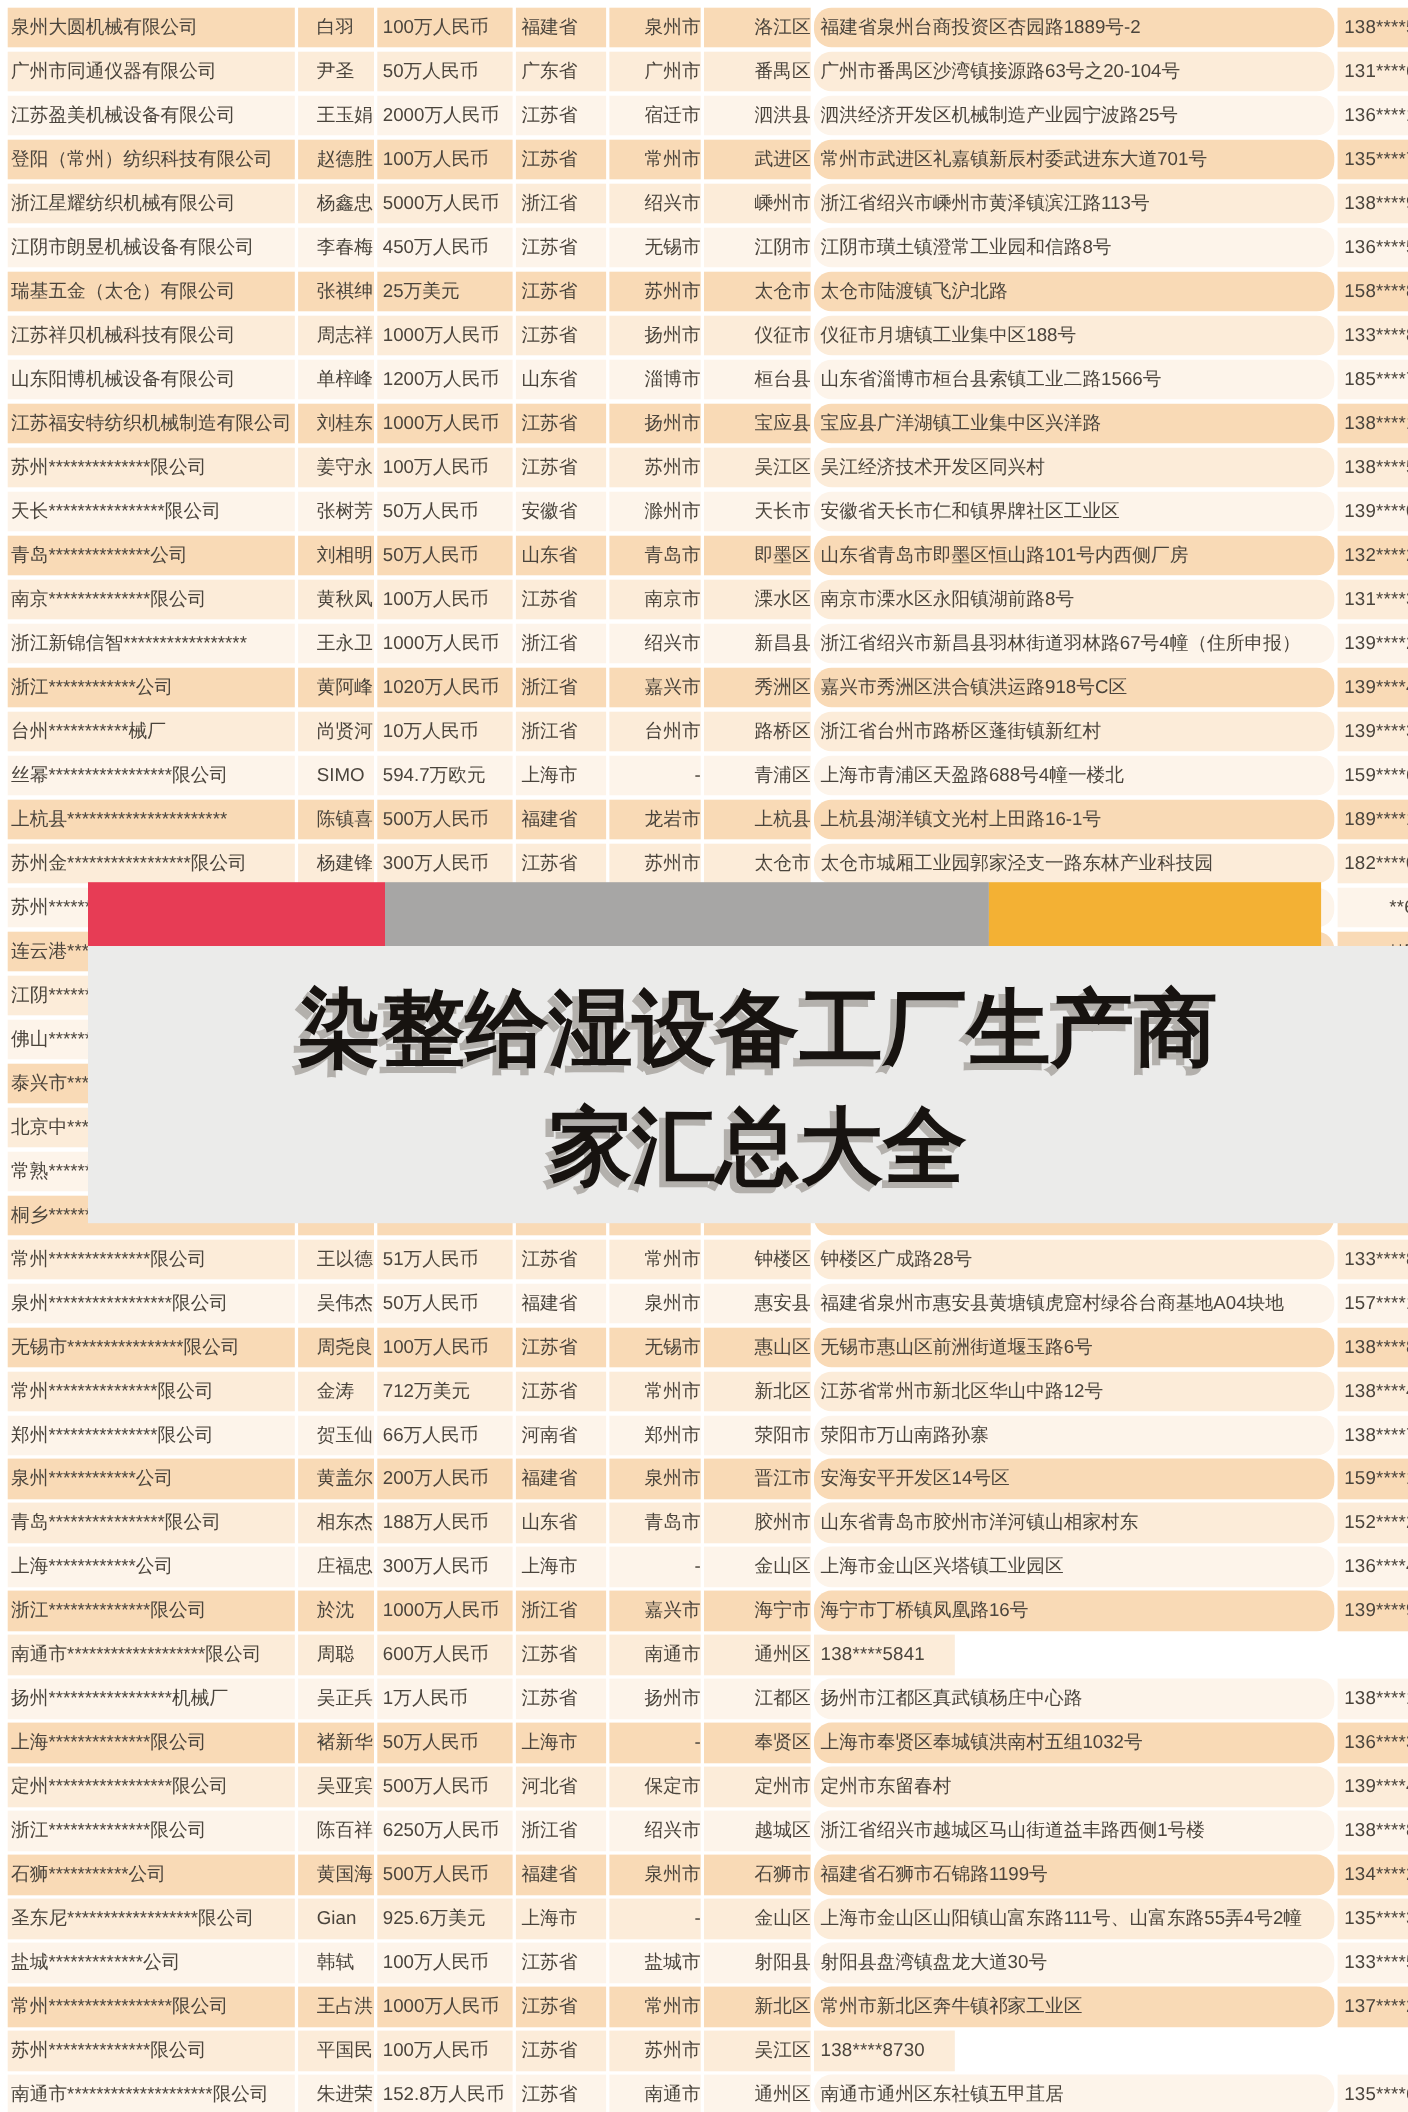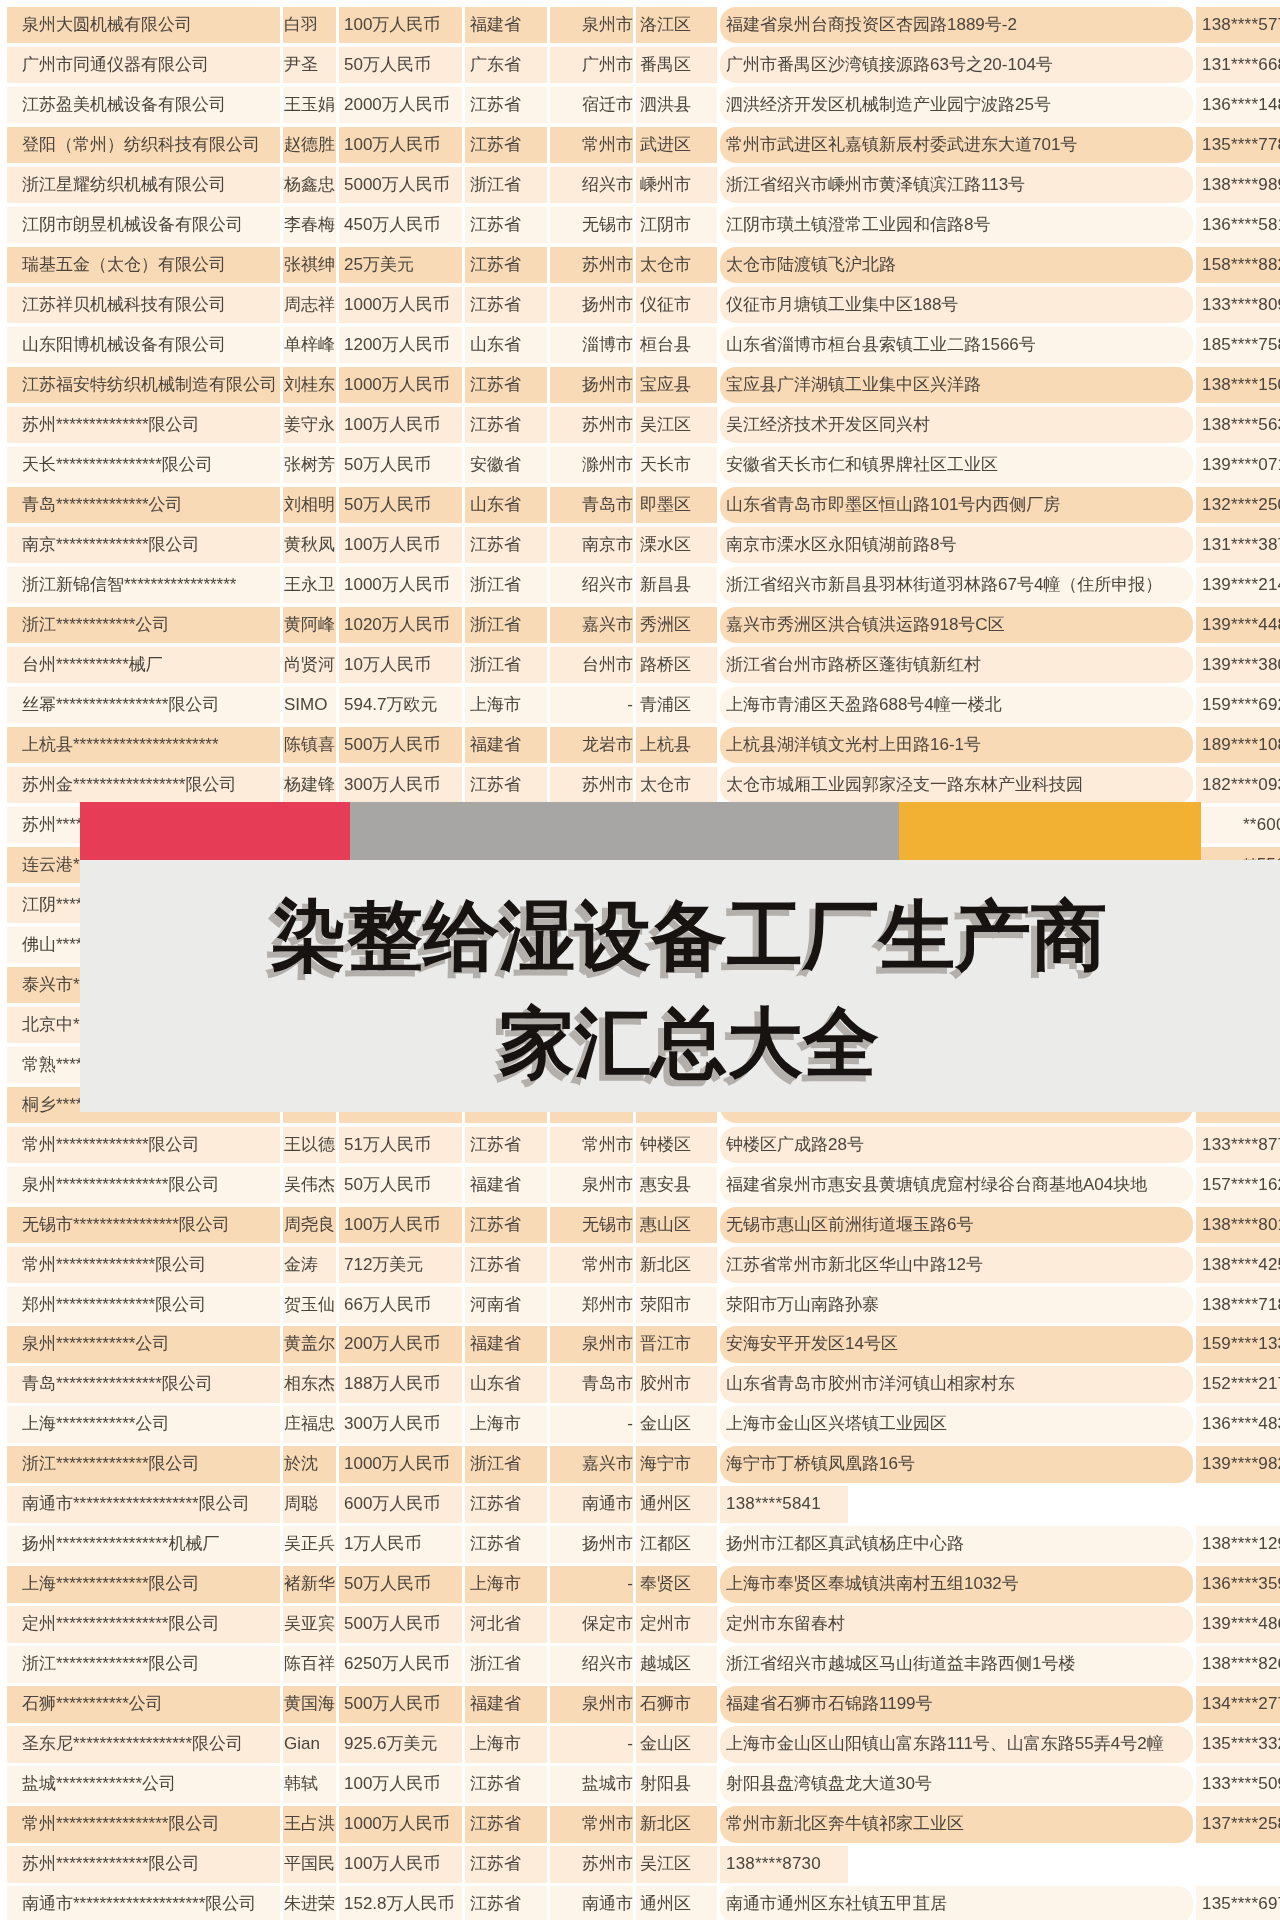--- a/index.html
+++ b/index.html
@@ -5,26 +5,26 @@
   html,body{margin:0;padding:0;background:#ffffff;}
   body{width:1280px;height:1920px;position:relative;overflow:hidden;
        font-family:"Liberation Sans","DejaVu Sans",sans-serif;}
 
   
   .table-wrap{position:absolute;left:7px;top:7px;width:1270px;z-index:1;}
   .row{display:flex;height:36.4px;margin-bottom:3.6px;}
   .cell{flex:none;margin-right:3px;line-height:36.5px;font-size:17px;
         color:#4a443c;white-space:nowrap;overflow:hidden;}
   .cell:last-child{margin-right:0;}
-  .c-company {width:258px;padding-left:15px;}
-  .c-person  {width:52px;padding-left:1px;}
+  .c-company {width:258px;padding-left:3px;}
+  .c-person  {width:52px;padding-left:17px;}
   .c-capital {width:118px;padding-left:5px;}
   .c-province{width:77px;padding-left:5px;}
   .c-city    {width:78px;padding-left:5px;text-align:right;}
-  .c-district{width:77px;padding-left:4px;}
+  .c-district{width:77px;padding-left:20px;text-align:right;}
   .c-address {width:467px;padding-left:6px;border-radius:16px;}
   .c-phone   {width:122px;padding-left:6px;letter-spacing:0.2px;}
   .c-phone.frag{padding-left:47px;}
   
   .s0 .cell{background:#f9dab6;}
   .s1 .cell{background:#fcecd9;}
   .s2 .cell{background:#fdf4ea;}
 
   
   .banner-strip{position:absolute;left:80px;top:802px;width:1121px;height:58px;

